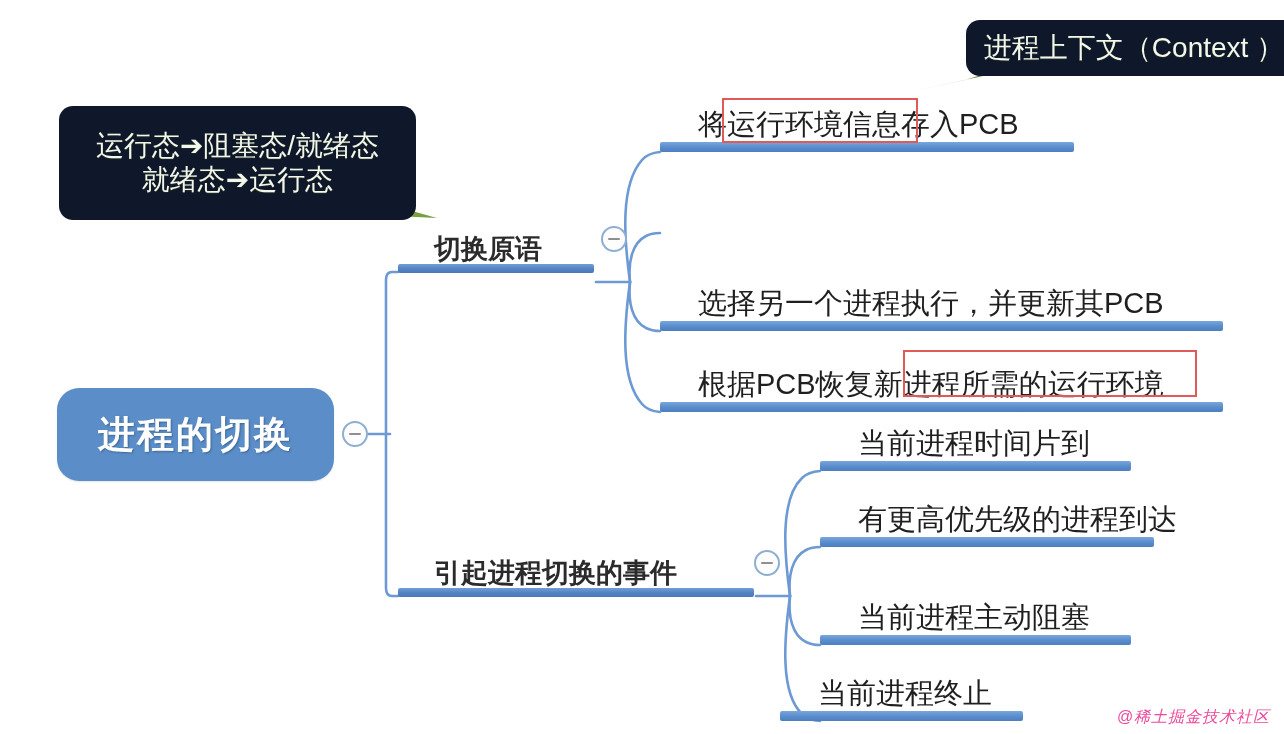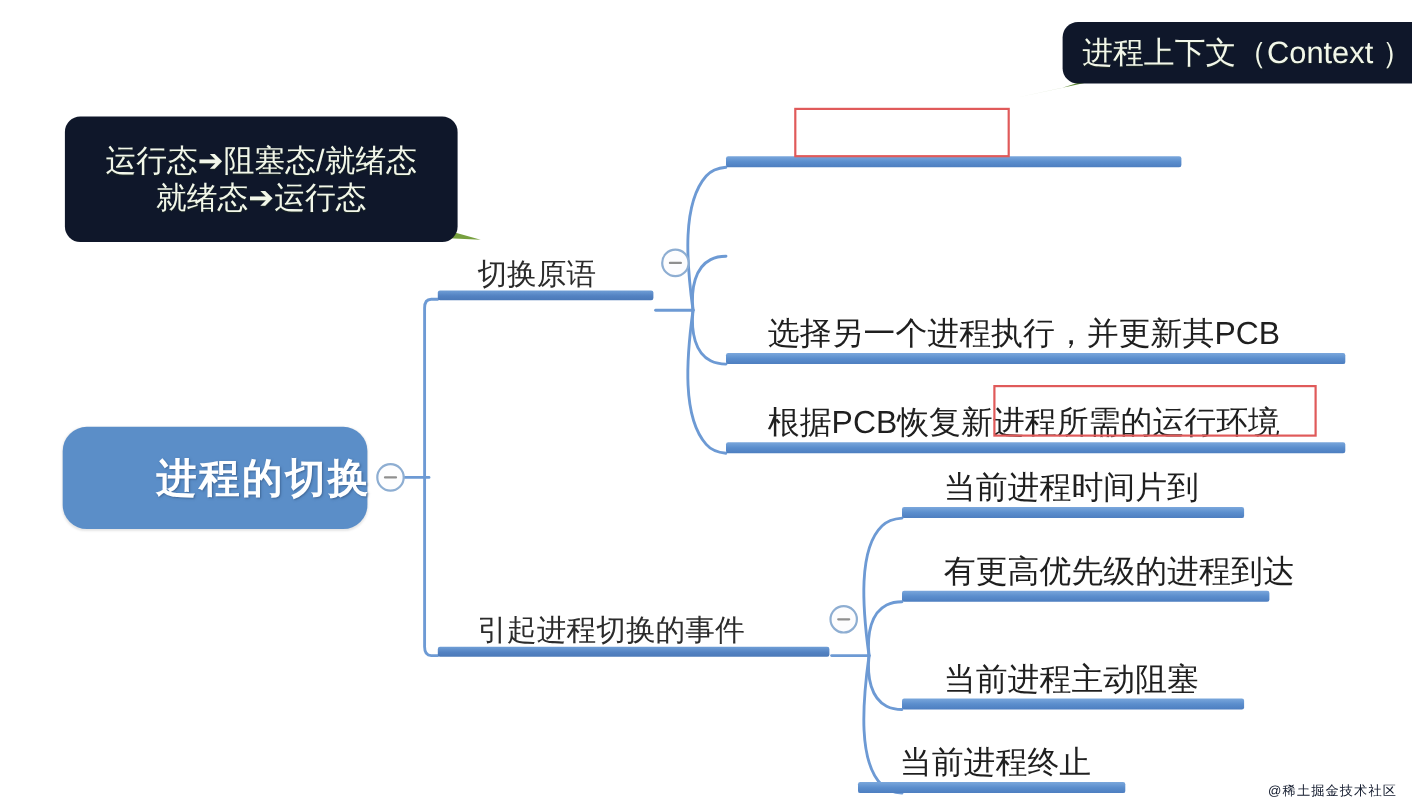--- a/index.html
+++ b/index.html
@@ -43,34 +43,33 @@
     height: 93px;
     display: flex;
     align-items: center;
     justify-content: center;
     color: #ffffff;
     font-size: 37px;
     font-weight: bold;
     letter-spacing: 2px;
     text-shadow: 1px 1px 2px rgba(40,70,110,0.55);
     white-space: nowrap;
-    margin-left: 44px;
   }
   
   .branch {
     position: absolute;
   }
   .branch-label {
     position: absolute;
     bottom: 6px;
     left: 36px;
     font-size: 27px;
     color: #2b2b2b;
     white-space: nowrap;
-    font-weight: 400;
+    font-weight: 700;
   }
   .branch-bar {
     position: absolute;
     left: 0;
     bottom: 0;
     height: 9px;
     border-radius: 2px;
     background: linear-gradient(180deg, #6f9ed6 0%, #5382c2 55%, #4b79b8 100%);
   }
   
@@ -152,24 +151,25 @@
     box-sizing: border-box;
     background: transparent;
   }
   #redbox-1 { left: 722px; top: 98px; width: 196px; height: 45px; }
   #redbox-2 { left: 903px; top: 350px; width: 294px; height: 47px; }
   
   .watermark {
     position: absolute;
     right: 14px;
     bottom: 6px;
-    font-size: 12px;
-    color: #0f172a;
+    font-size: 16px;
+    color: #ec4899;
     letter-spacing: 1px;
     white-space: nowrap;
+    font-style: italic;
   }
 </style>
 </head>
 <body>
 
 <div id="stage">
 
   <svg class="layer" viewBox="0 0 1284 734">
     <g fill="none" stroke="#6d9ad4" stroke-width="2.6" stroke-linecap="round">
 
@@ -196,20 +196,21 @@
   </div>
   <div class="toggle" style="left:342px; top:421px;"></div>
 
   <div class="branch" style="left:398px; top:222px; width:196px; height:51px;">
     <div class="branch-label">切换原语</div>
     <div class="branch-bar" style="width:196px;"></div>
   </div>
   <div class="toggle" style="left:601px; top:226px;"></div>
 
   <div class="leaf" style="left:660px; top:96px; width:414px; height:56px;">
+    <div class="leaf-label">将运行环境信息存入PCB</div>
     <div class="leaf-bar" style="width:414px;"></div>
   </div>
 
 
   <div class="leaf" style="left:660px; top:275px; width:563px; height:56px;">
     <div class="leaf-label">选择另一个进程执行，并更新其PCB</div>
     <div class="leaf-bar" style="width:563px;"></div>
   </div>
 
   <div class="leaf" style="left:660px; top:356px; width:563px; height:56px;">

